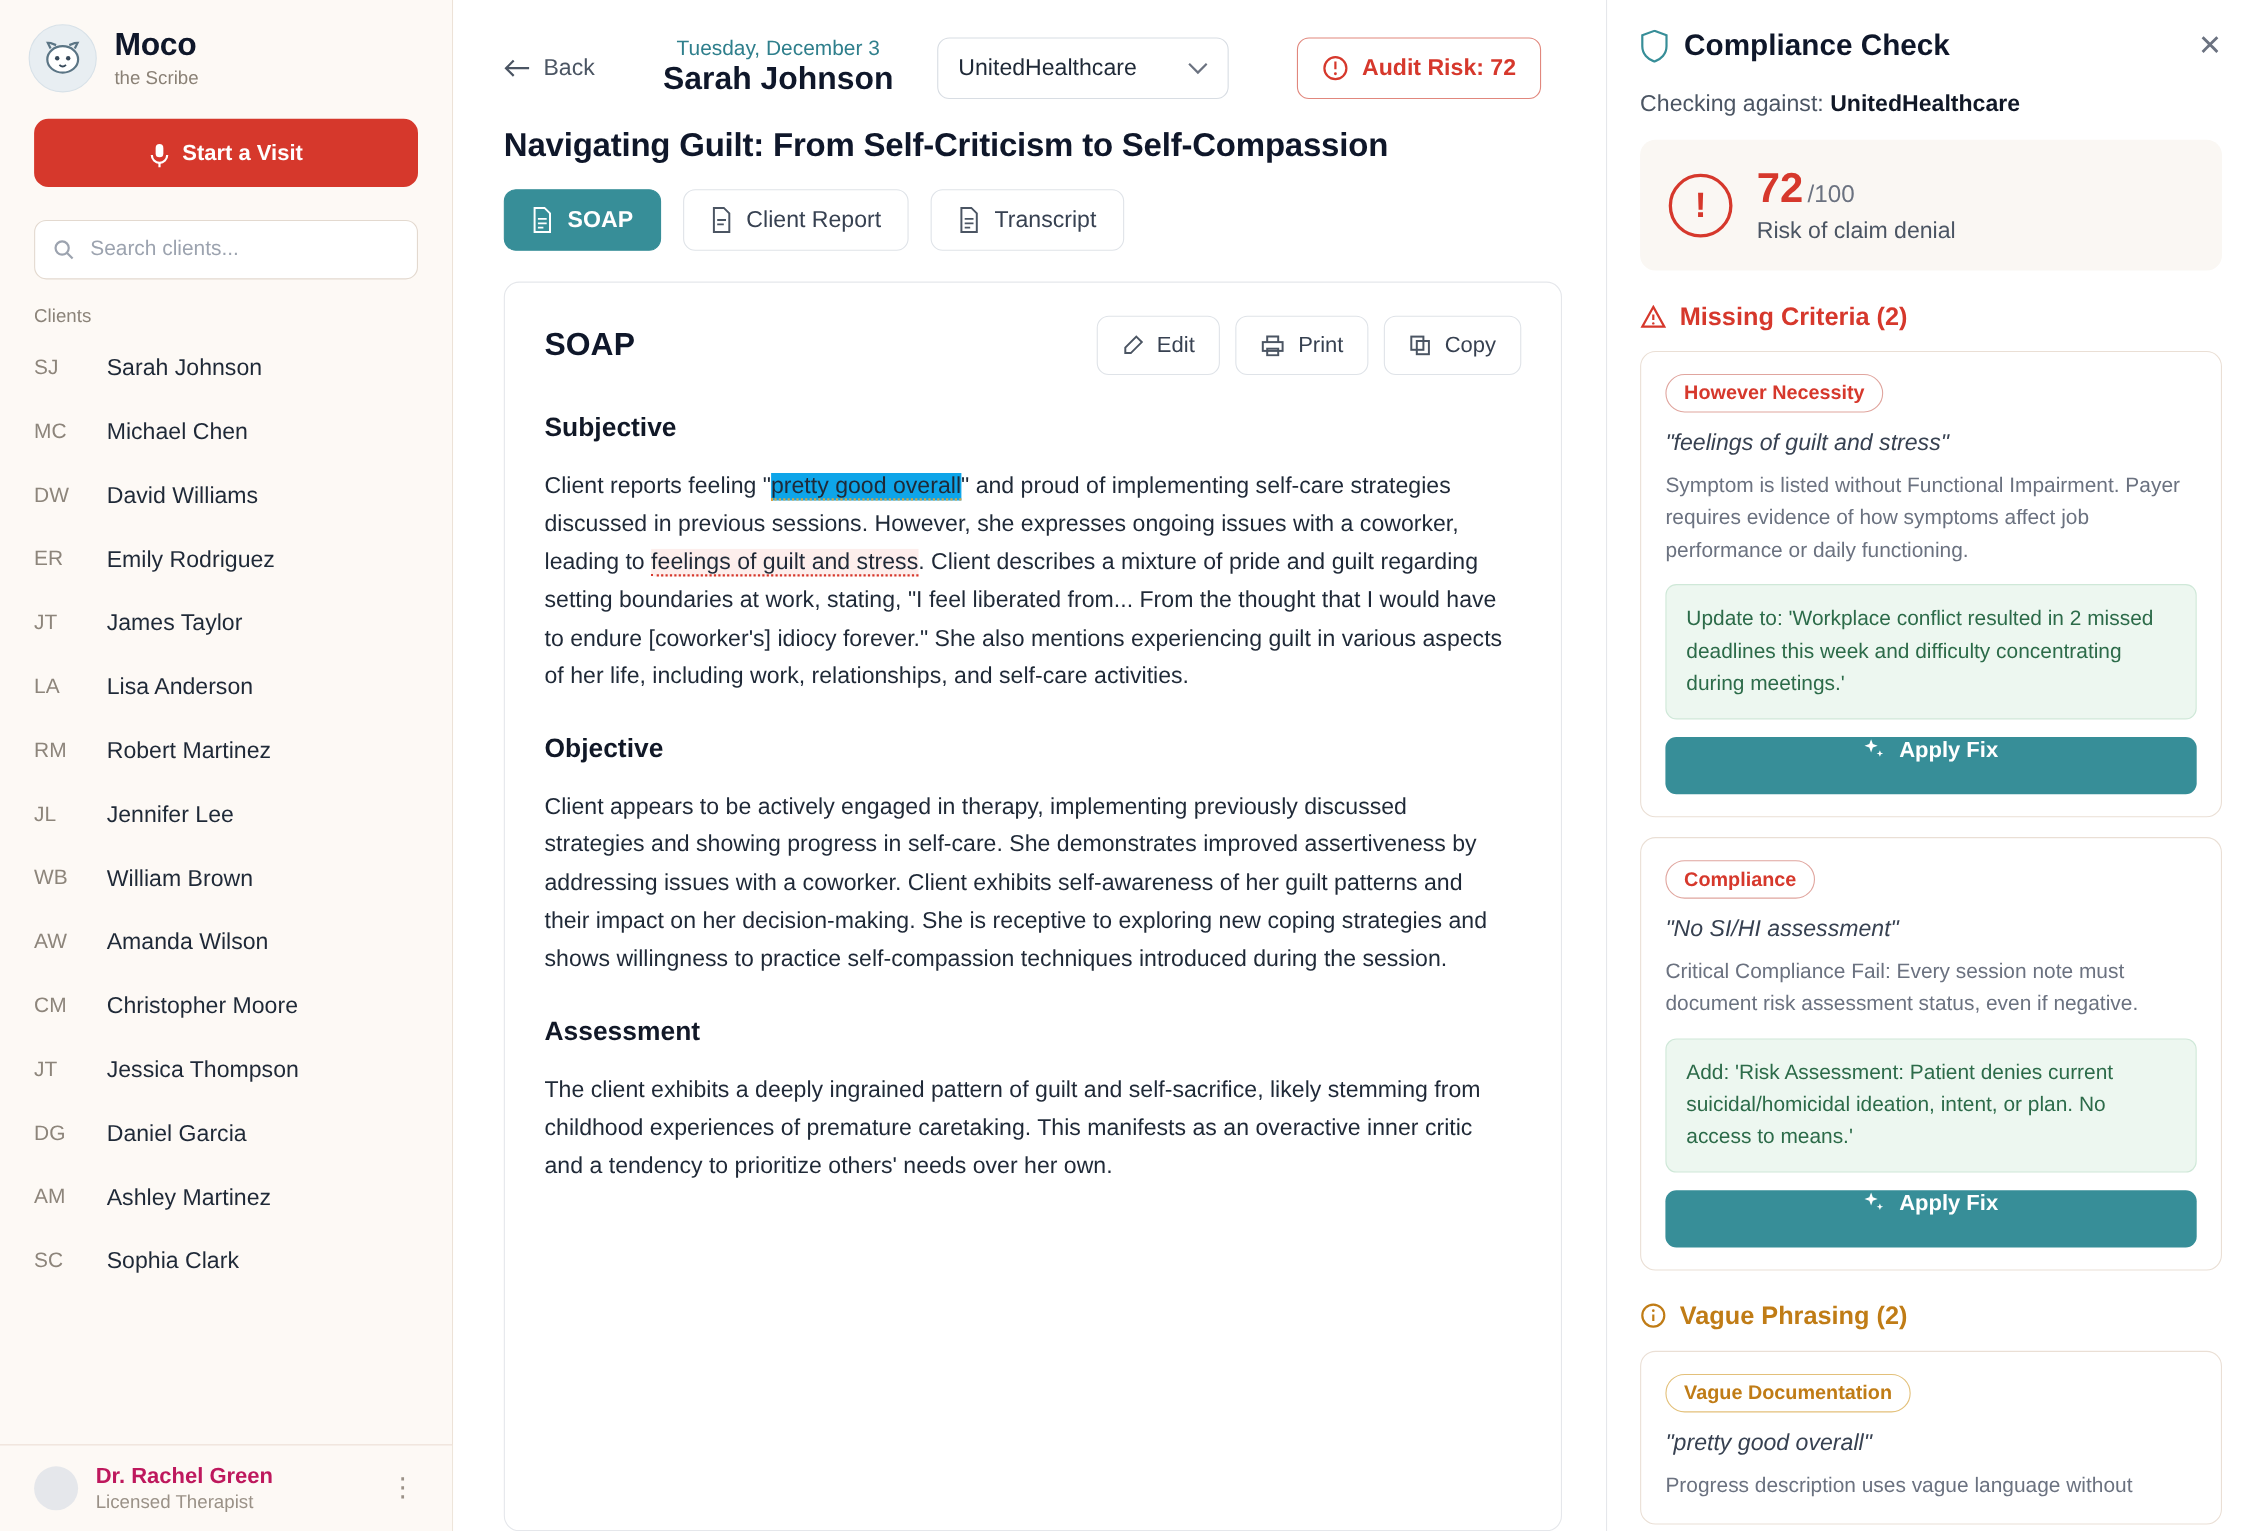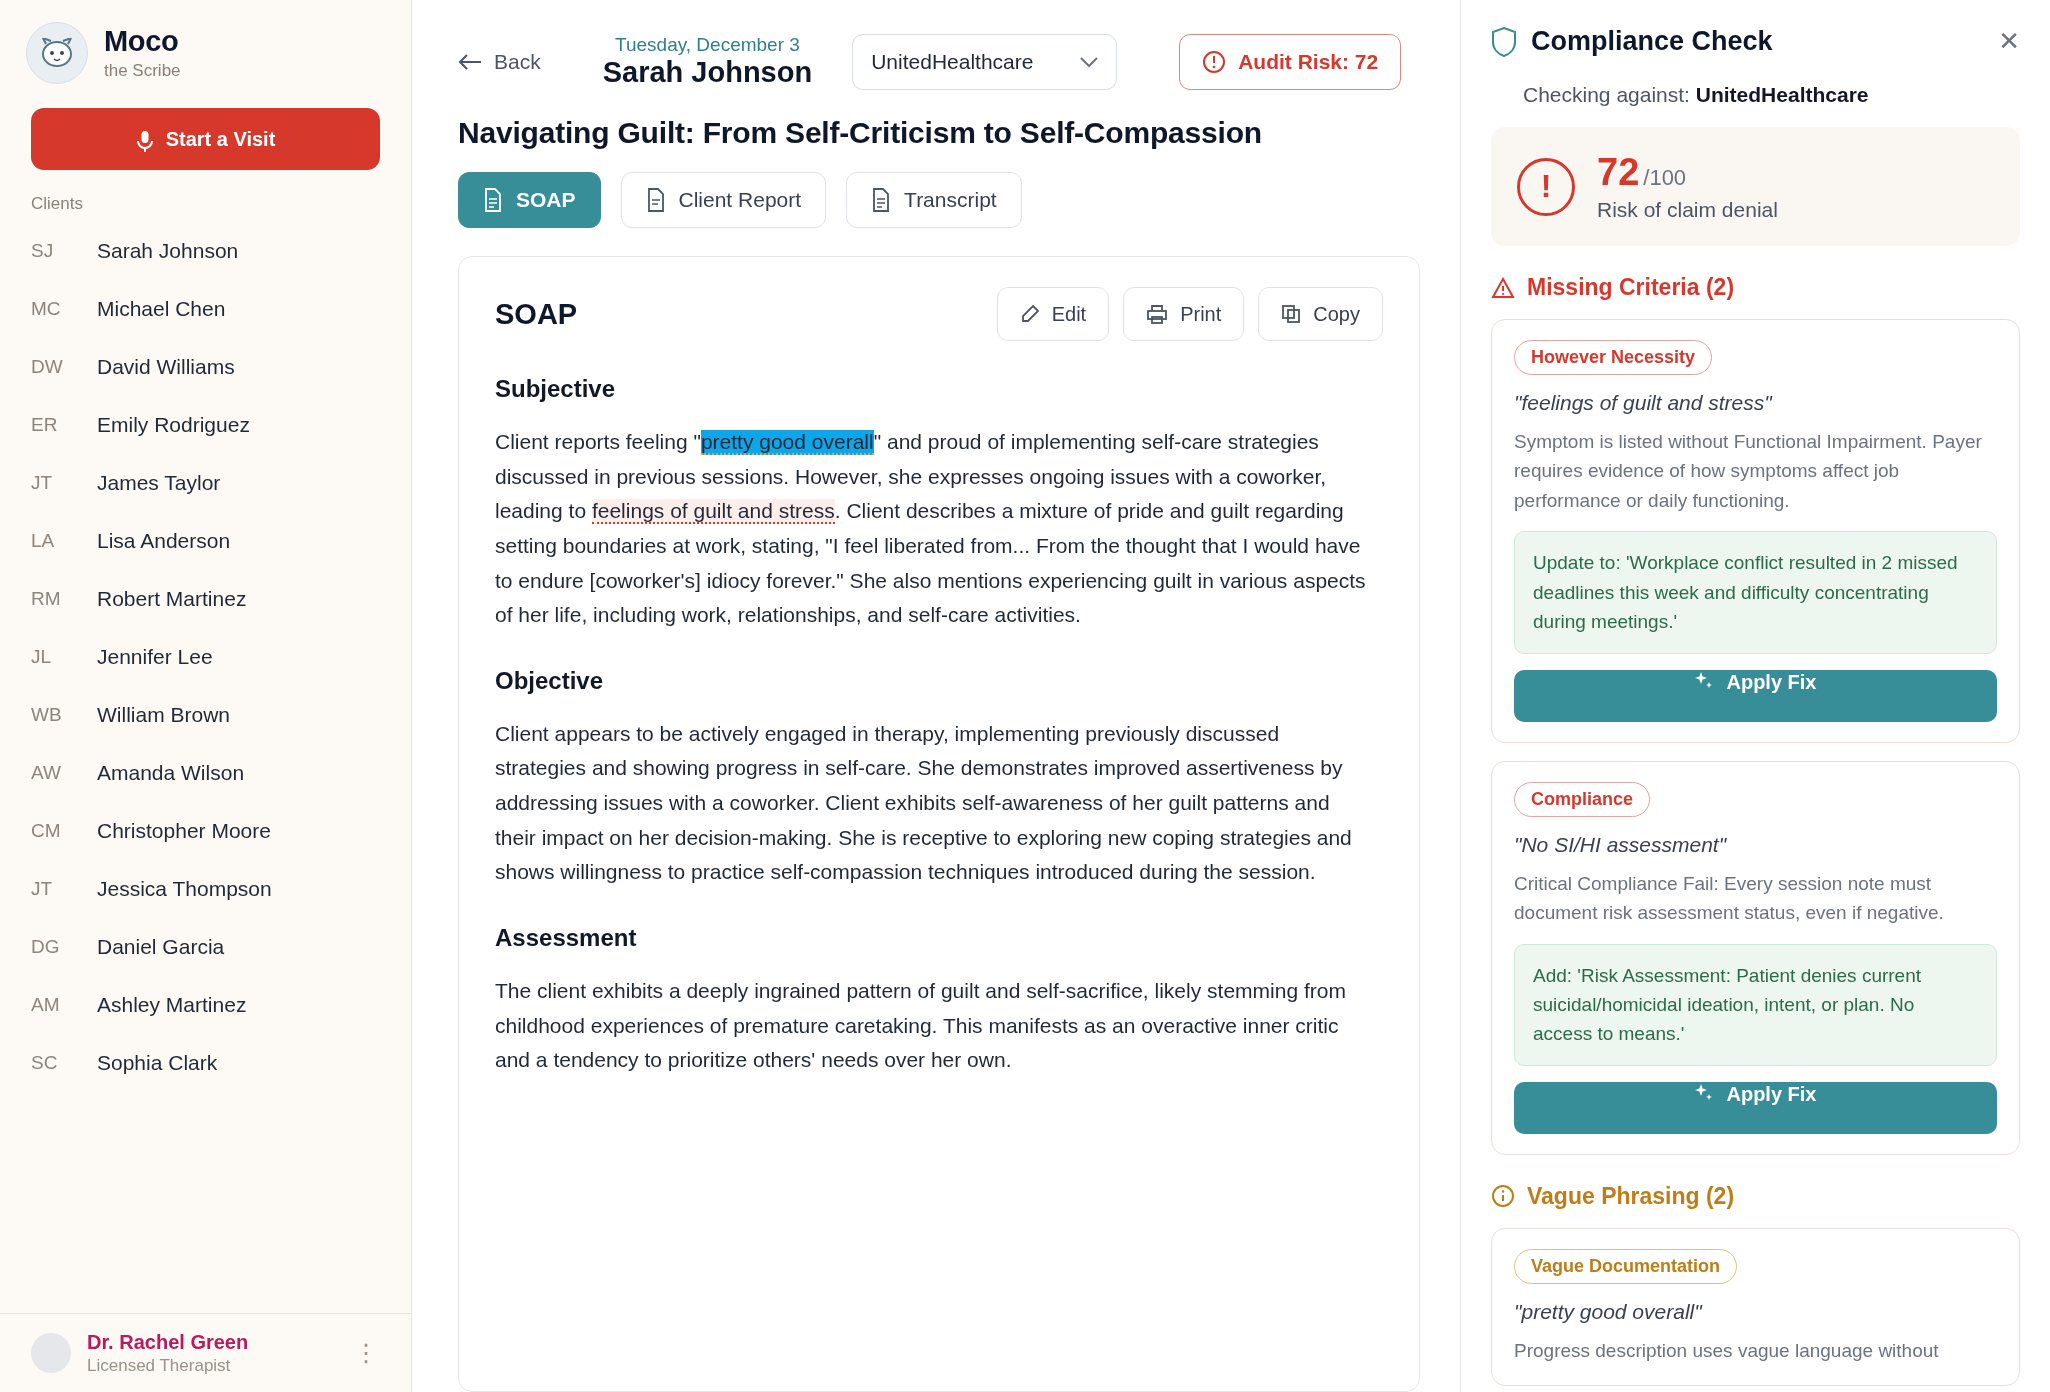--- a/index.html
+++ b/index.html
@@ -163,21 +163,21 @@
     width: 590px; flex: 0 0 590px; height: 100%;
     border-left: 1px solid #e5e7eb;
     background: #fff;
     padding: 26px 30px 0 30px;
     overflow: hidden;
   }
   .panel-head { display: flex; align-items: center; gap: 14px; }
   .panel-title { font-size: 27px; font-weight: 700; color: #0f172a; flex: 1; }
   .close-x { font-size: 26px; color: #6b7280; cursor: pointer; }
   .checking {
-    margin-top: 26px; font-size: 21px; color: #4b5563; margin-left: 32px;
+    margin-top: 26px; font-size: 21px; color: #4b5563;
   }
   .checking b { color: #111827; }
   .score-card {
     margin-top: 20px;
     background: #faf7f3; border-radius: 14px;
     padding: 24px 26px;
     display: flex; align-items: center; gap: 22px;
   }
   .score-icon {
     width: 58px; height: 58px; flex: 0 0 58px;
@@ -248,20 +248,29 @@
       <span class="mic-ico">
         <svg width="18" height="24" viewBox="0 0 18 24">
             <rect x="5.5" y="1" width="7" height="12" rx="3.5" fill="#fff"></rect>
             <path d="M2 11a7 7 0 0 0 14 0" stroke="#fff" stroke-width="2" fill="none"></path>
             <path d="M9 18v4" stroke="#fff" stroke-width="2"></path>
           </svg>
       </span>
       <span>Start a Visit</span>
     </button>
 
+    <div class="search-wrap">
+      <span>
+        <svg width="20" height="20" viewBox="0 0 20 20">
+            <circle cx="8.5" cy="8.5" r="6" stroke="#9ca3af" stroke-width="2" fill="none"></circle>
+            <path d="M13 13l5 5" stroke="#9ca3af" stroke-width="2"></path>
+          </svg>
+      </span>
+      <input class="search-input" type="text" placeholder="Search clients..." style="">
+    </div>
 
     <div class="clients-label">Clients</div>
 
     <div class="client-list">
       <div class="client-row">
           <span class="client-initials">SJ</span>
           <span class="client-name">Sarah Johnson</span>
         </div>
       <div class="client-row">
           <span class="client-initials">MC</span>

